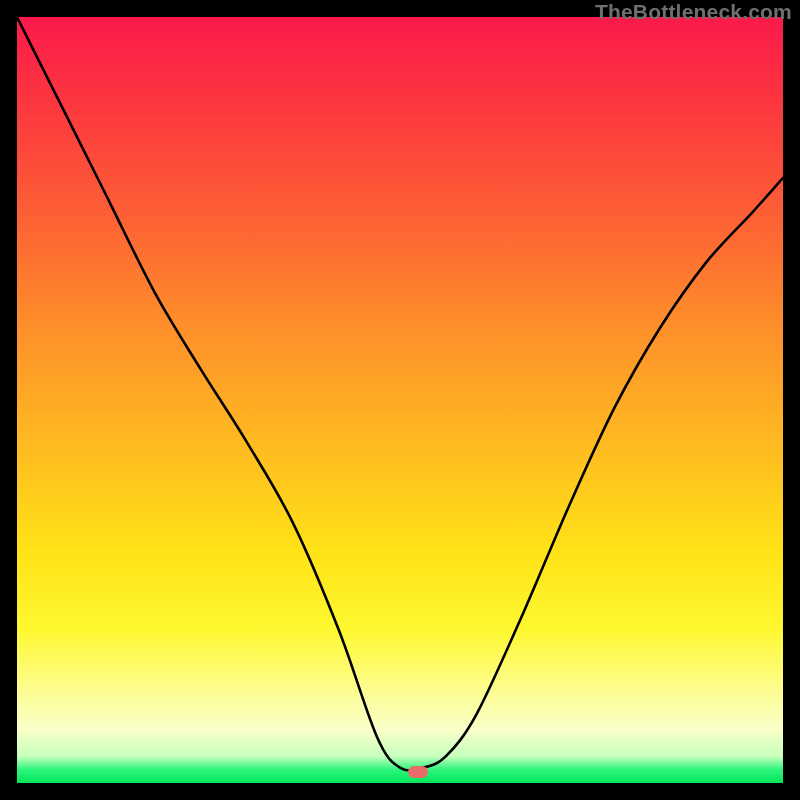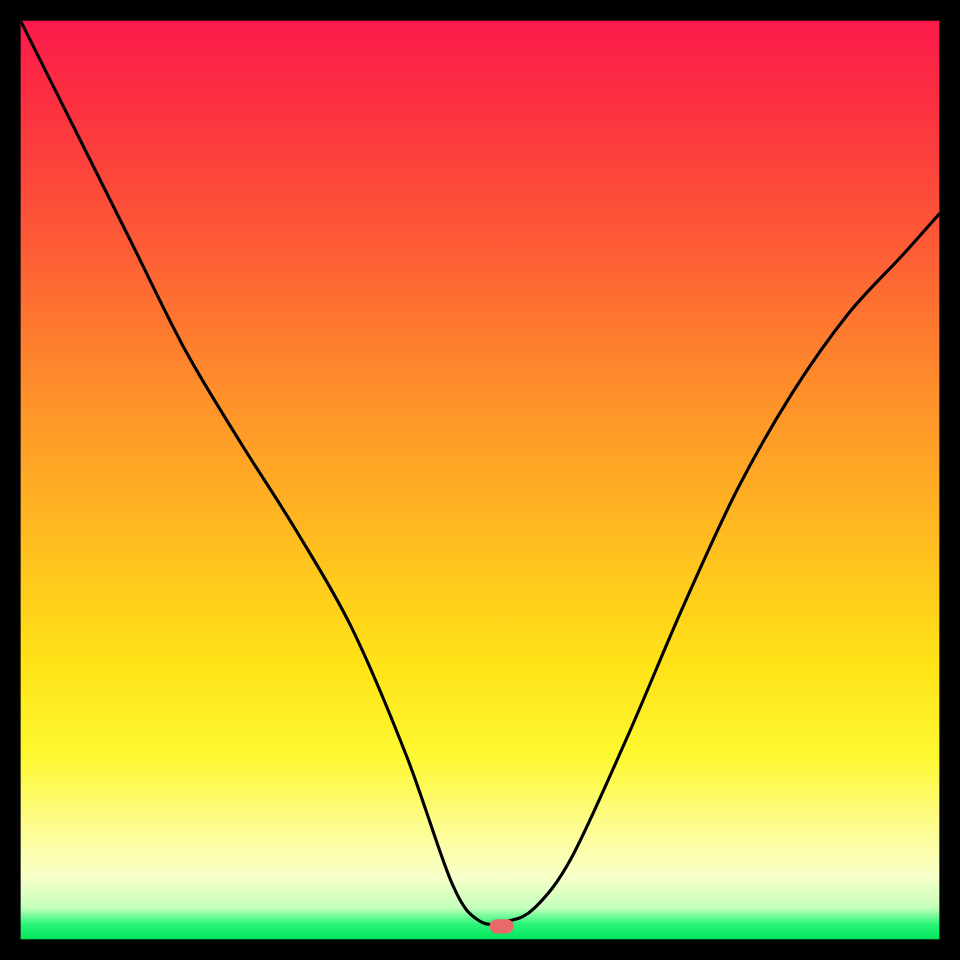--- a/index.html
+++ b/index.html
@@ -79,13 +79,14 @@
     <div class="gradient-bg"></div>
 
     <svg class="curve" viewBox="0 0 766 766" preserveAspectRatio="none">
 
       <path fill="none" stroke="#000" stroke-width="2.6" stroke-linejoin="round" stroke-linecap="round" d="M 0.0 0.0 C 7.7 15.3, 30.6 61.3, 46.0 91.9 C 61.3 122.6, 76.6 153.2, 91.9 183.8 C 107.2 214.5, 122.6 247.7, 137.9 275.8 C 153.2 303.8, 168.5 327.5, 183.8 352.4 C 199.2 377.3, 214.5 399.6, 229.8 425.1 C 245.1 450.7, 260.4 474.3, 275.8 505.6 C 291.1 536.8, 307.7 577.1, 321.7 612.8 C 335.8 648.5, 349.8 697.1, 360.0 720.0 C 370.2 743.0, 375.3 745.6, 383.0 750.7 C 390.7 755.8, 398.3 752.6, 406.0 750.7 C 413.6 748.8, 420.0 748.1, 429.0 739.2 C 437.9 730.3, 446.8 720.7, 459.6 697.1 C 472.4 673.4, 490.2 632.0, 505.6 597.5 C 520.9 563.0, 536.2 524.7, 551.5 490.2 C 566.8 455.8, 582.2 420.7, 597.5 390.7 C 612.8 360.7, 628.1 334.5, 643.4 310.2 C 658.8 286.0, 674.1 264.3, 689.4 245.1 C 704.7 226.0, 722.6 209.4, 735.4 195.3 C 748.1 181.3, 760.9 166.6, 766.0 160.9"></path>
     </svg>
 
     <div class="marker" style="left: 400.618px; top: 754.51px; background: rgb(233, 106, 105);"></div>
   </div>
 
+  <div class="watermark">TheBottleneck.com</div>
 </div>
 
 </body></html>

